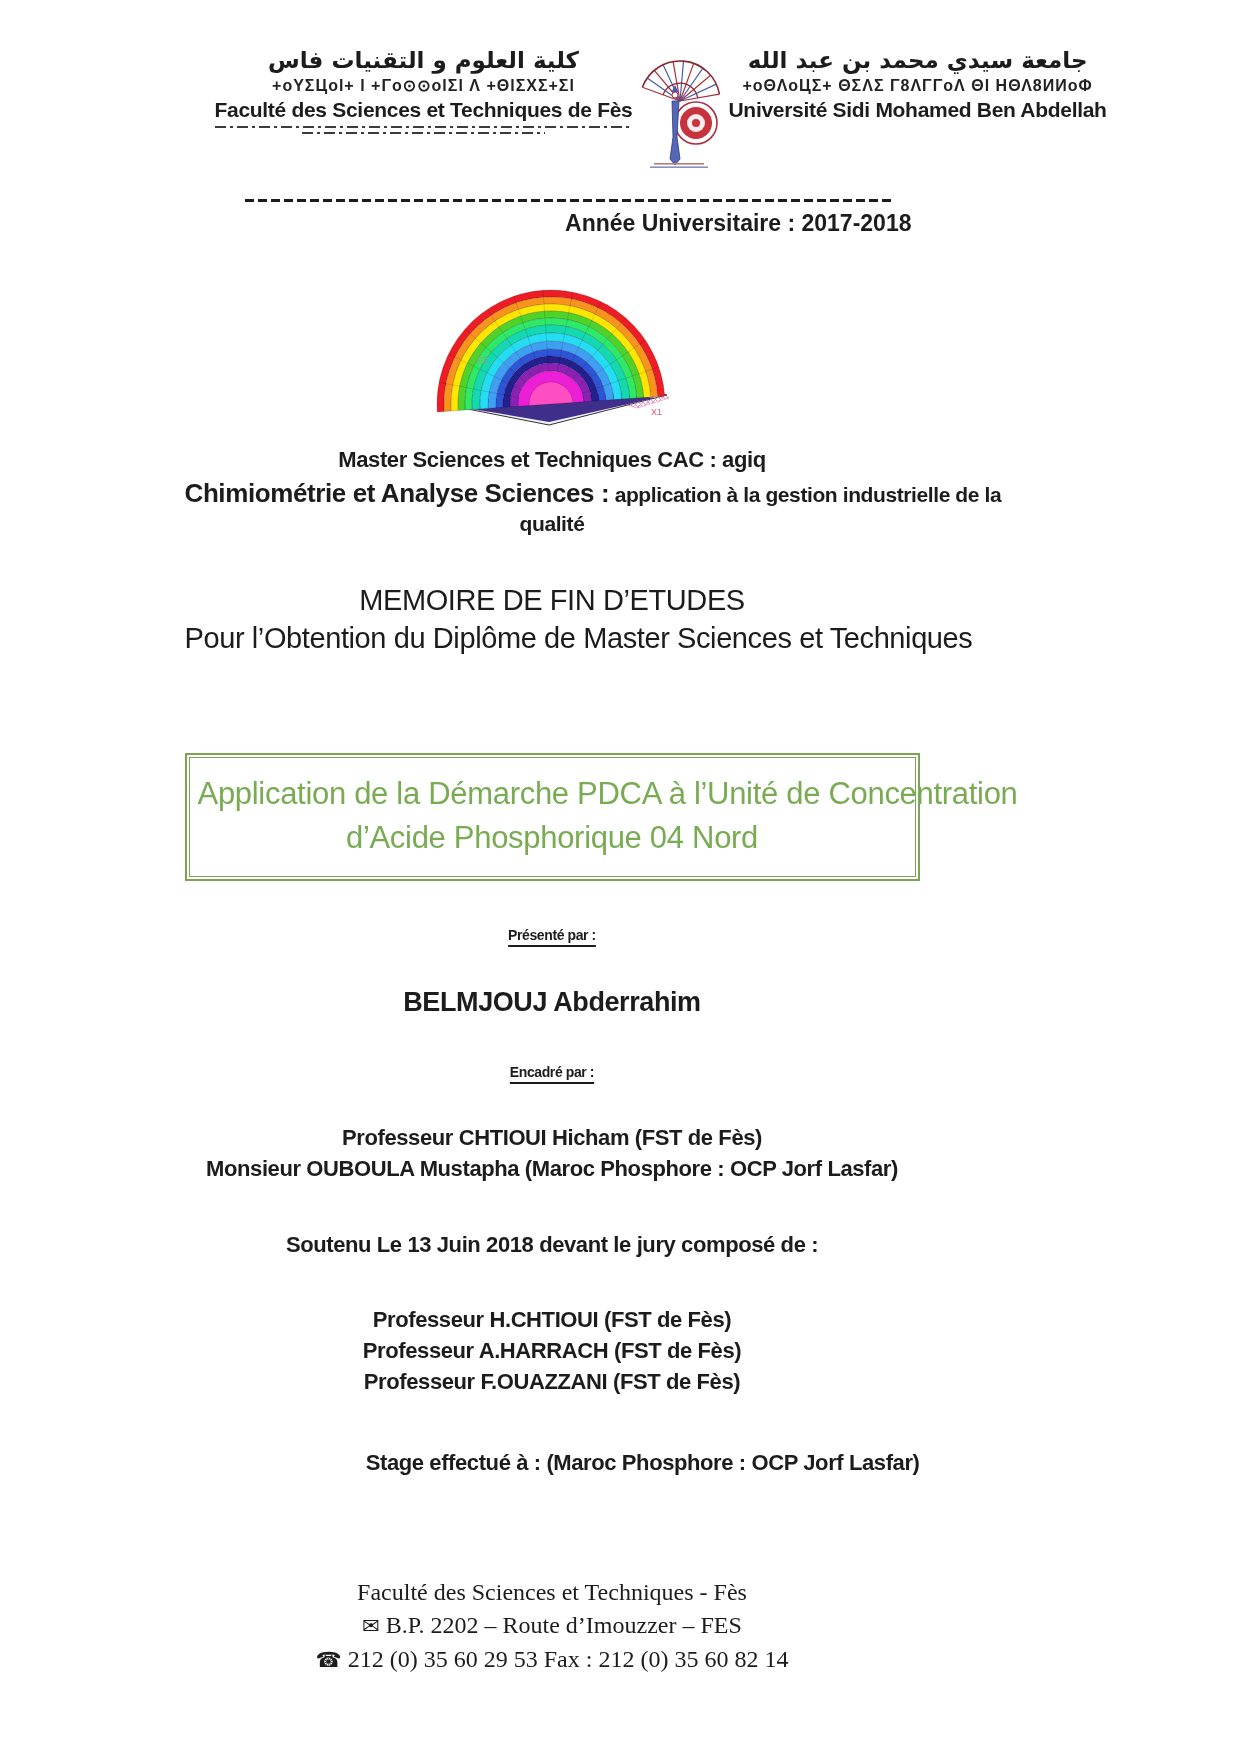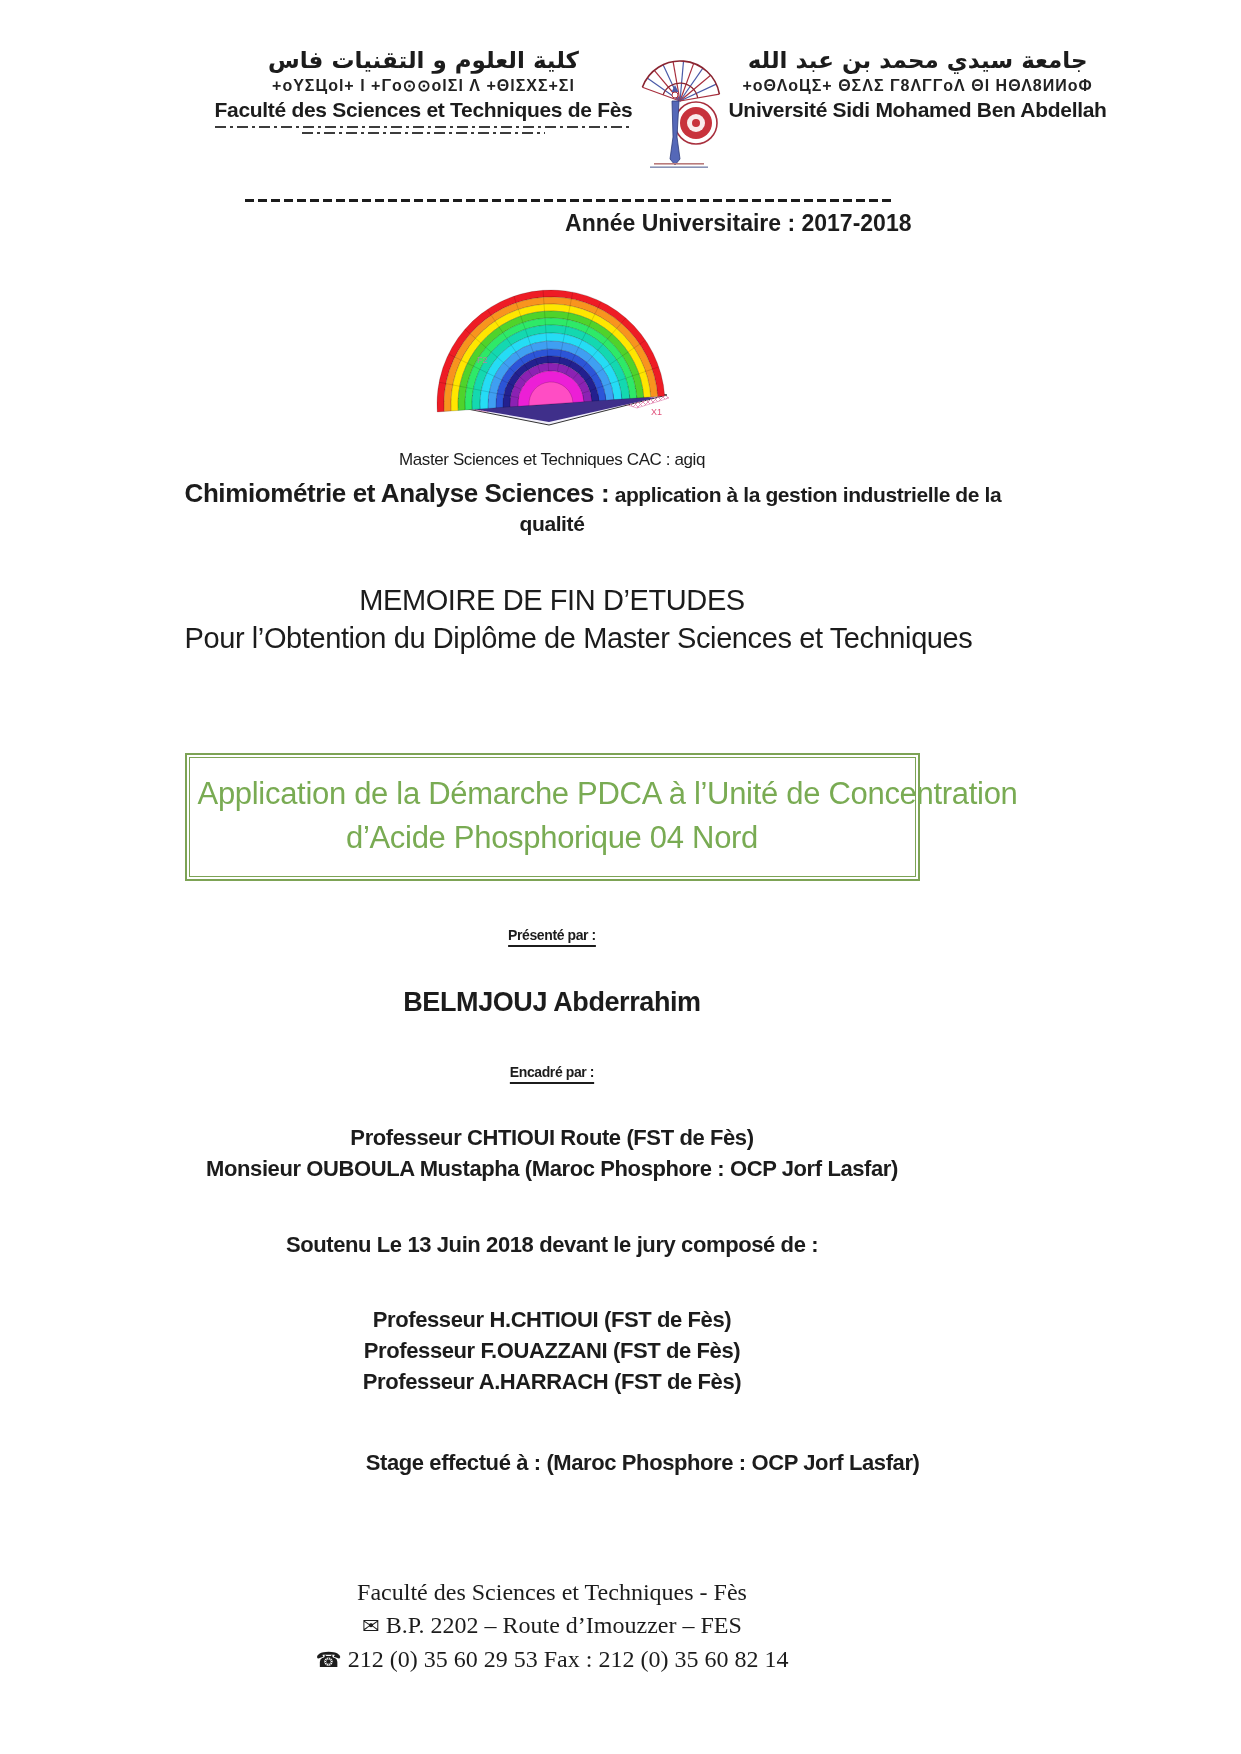--- a/index.html
+++ b/index.html
@@ -31,21 +31,21 @@
   
   .divider { height:3px; margin:26px 28px 0 60px;
     background:repeating-linear-gradient(90deg,#1c1c1c 0 9px,transparent 9px 13px); }
   .annee { text-align:right; font-weight:bold; font-size:23px; margin-top:8px; padding-right:8px; }
 
   
   .plot-wrap { text-align:center; margin-top:20px; }
 
   
   .ctr { text-align:center; letter-spacing:-0.4px; }
-  .master-line   { font-weight:normal; font-size:17px; line-height:33px; margin-top:6px; white-space:nowrap; }
+  .master-line   { font-weight:bold; font-size:22px; line-height:33px; margin-top:6px; white-space:nowrap; }
   .chimio-line   { margin-top:2px; white-space:nowrap; }
   .chimio-strong { font-weight:bold; font-size:26px; }
   .chimio-rest   { font-weight:bold; font-size:21px; }
   .qualite-line  { font-weight:bold; font-size:21px; line-height:30px; }
   .memoire-1 { font-size:29px; line-height:38px; margin-top:42px; }
   .memoire-2 { font-size:29px; line-height:38px; white-space:nowrap; }
 
   .title-box { margin-top:96px; border:2px solid #7da355; padding:2px; }
   .title-box-in { border:1px solid #7da355; padding:14px 8px 16px; }
   .title-green { color:#79ab53; font-size:31px; line-height:44px; letter-spacing:-0.3px; white-space:nowrap; }
@@ -182,28 +182,28 @@
       <div class="title-box-in">
         <div class="ctr title-green">Application de la Démarche PDCA à l’Unité de Concentration</div>
         <div class="ctr title-green">d’Acide Phosphorique 04 Nord</div>
       </div>
     </div>
 
     <div class="ctr label-underline">Présenté par :</div>
     <div class="ctr author">BELMJOUJ Abderrahim</div>
     <div class="ctr label-underline">Encadré par :</div>
 
-    <div class="ctr bold-line sup-1">Professeur CHTIOUI Route (FST de Fès)</div>
+    <div class="ctr bold-line sup-1">Professeur CHTIOUI Hicham (FST de Fès)</div>
     <div class="ctr bold-line">Monsieur OUBOULA Mustapha (Maroc Phosphore : OCP Jorf Lasfar)</div>
 
     <div class="ctr bold-line soutenu">Soutenu Le 13 Juin 2018 devant le jury composé de :</div>
 
     <div class="ctr bold-line jury-1">Professeur H.CHTIOUI (FST de Fès)</div>
+    <div class="ctr bold-line">Professeur A.HARRACH (FST de Fès)</div>
     <div class="ctr bold-line">Professeur F.OUAZZANI (FST de Fès)</div>
-    <div class="ctr bold-line">Professeur A.HARRACH (FST de Fès)</div>
 
     <div class="ctr bold-line stage">Stage effectué à : (Maroc Phosphore : OCP Jorf Lasfar)</div>
 
     <div class="footer">
       <div>Faculté des Sciences et Techniques -  Fès</div>
       <div>
         <span class="icn">✉</span>
         <span>B.P. 2202 – Route d’Imouzzer – FES</span>
       </div>
       <div>

